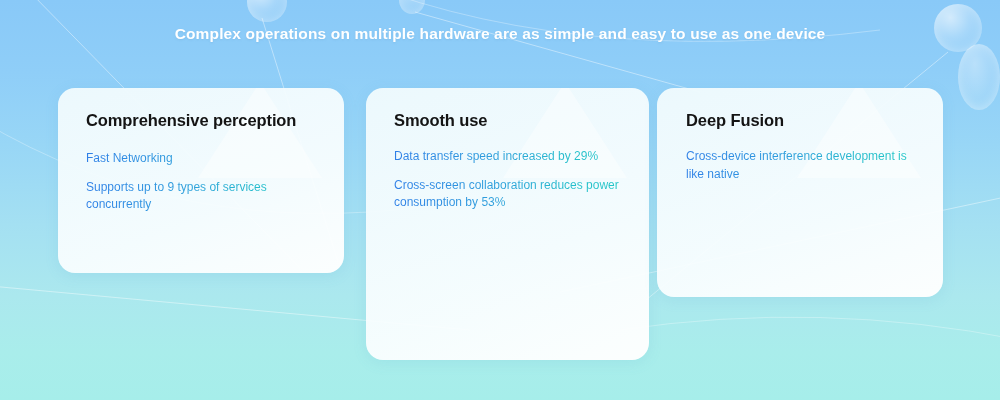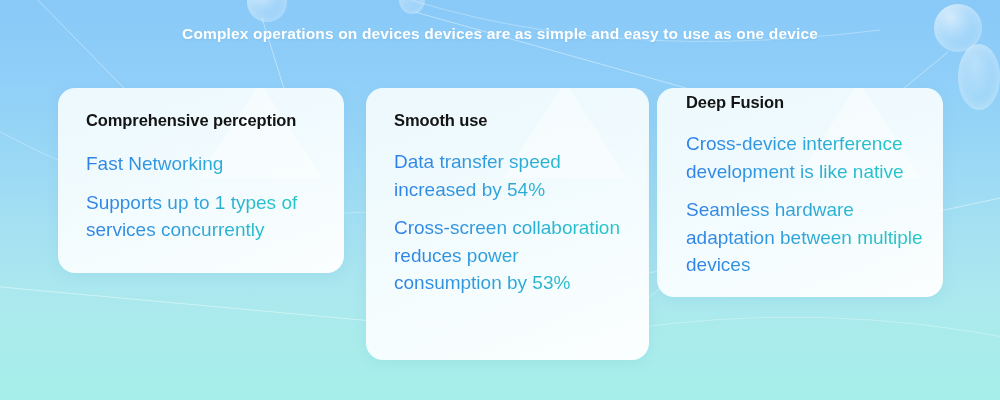--- a/index.html
+++ b/index.html
@@ -100,25 +100,25 @@
 
   .card-heading {
     color:#141414;
     font-weight:bold;
     font-size:16.5px;
     line-height:1.28;
     letter-spacing:-0.1px;
   }
   #card-perception .card-inner { padding:22px 24px 0 28px; }
   #card-smooth     .card-inner { padding:22px 20px 0 28px; }
-  #card-fusion     .card-inner { padding:4px 18px 0 29px; }
+  #card-fusion     .card-inner { padding:22px 18px 0 29px; }
 
   .feature-list { list-style:none; margin-top:16px; }
   .feature-item {
-    font-size:19px;
+    font-size:12px;
     line-height:1.45;
     margin-bottom:11px;
     font-weight:normal;
     background-image:linear-gradient(95deg,#2f7fe7 0%, #2f9fdc 42%, #25bfcb 76%, #22c8c6 100%);
     -webkit-background-clip:text;
     background-clip:text;
     color:transparent;
     -webkit-text-fill-color:transparent;
   }
   .feature-item:last-child { margin-bottom:0; }
@@ -146,45 +146,44 @@
       <path d="M-20 120 Q180 240 430 206"></path>
       <path d="M620 330 Q820 300 1020 340"></path>
     </g>
   </svg>
 
   <div class="bubble" id="bubble-right"></div>
   <div class="bubble" id="bubble-right2"></div>
   <div class="bubble" id="bubble-mid"></div>
   <div class="bubble" id="bubble-small"></div>
 
-  <div id="page-title">Complex operations on devices devices are as simple and easy to use as one device</div>
+  <div id="page-title">Complex operations on multiple hardware are as simple and easy to use as one device</div>
 
   <div class="card" id="card-perception">
     <div class="card-inner">
       <div class="card-heading">Comprehensive perception</div>
       <ul class="feature-list">
         <li class="feature-item">Fast Networking</li>
-        <li class="feature-item">Supports up to 1 types of services concurrently</li>
+        <li class="feature-item">Supports up to 9 types of services concurrently</li>
       </ul>
     </div>
   </div>
 
   <div class="card" id="card-smooth">
     <div class="card-inner">
       <div class="card-heading">Smooth use</div>
       <ul class="feature-list">
-        <li class="feature-item">Data transfer speed increased by 54%</li>
+        <li class="feature-item">Data transfer speed increased by 29%</li>
         <li class="feature-item">Cross-screen collaboration reduces power consumption by 53%</li>
       </ul>
     </div>
   </div>
 
   <div class="card" id="card-fusion">
     <div class="card-inner">
       <div class="card-heading">Deep Fusion</div>
       <ul class="feature-list">
         <li class="feature-item">Cross-device interference development is like native</li>
-        <li class="feature-item">Seamless hardware adaptation between multiple devices</li>
       </ul>
     </div>
   </div>
 
 </div>
 
 </body></html>

